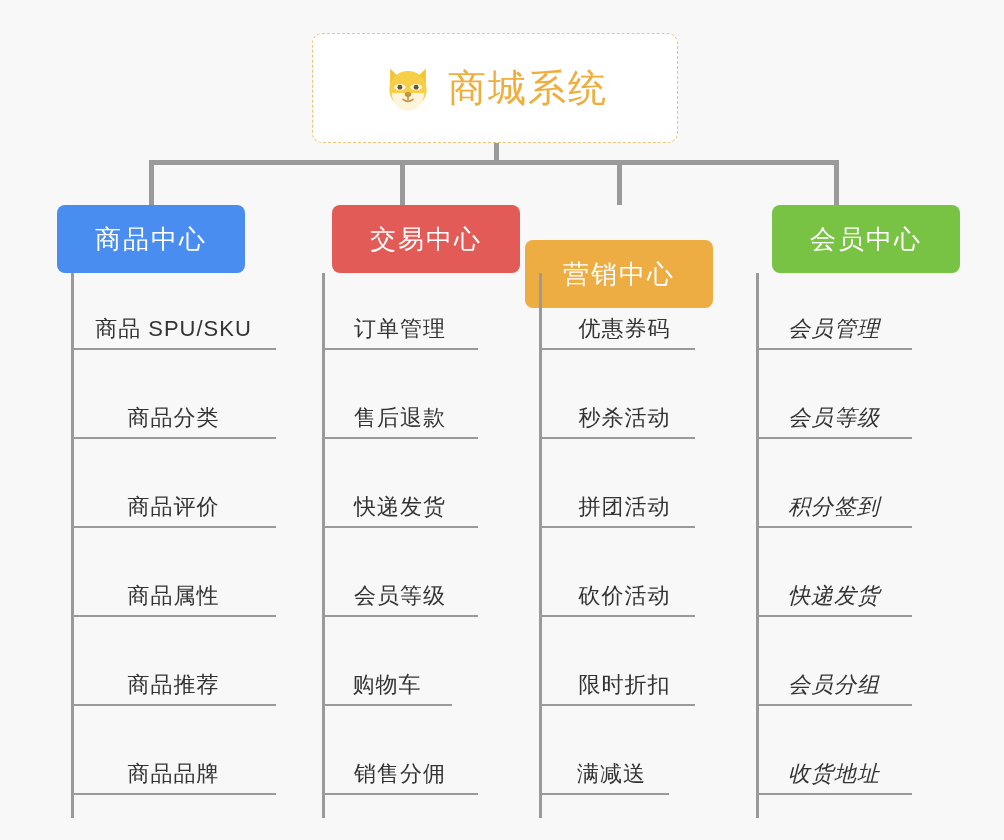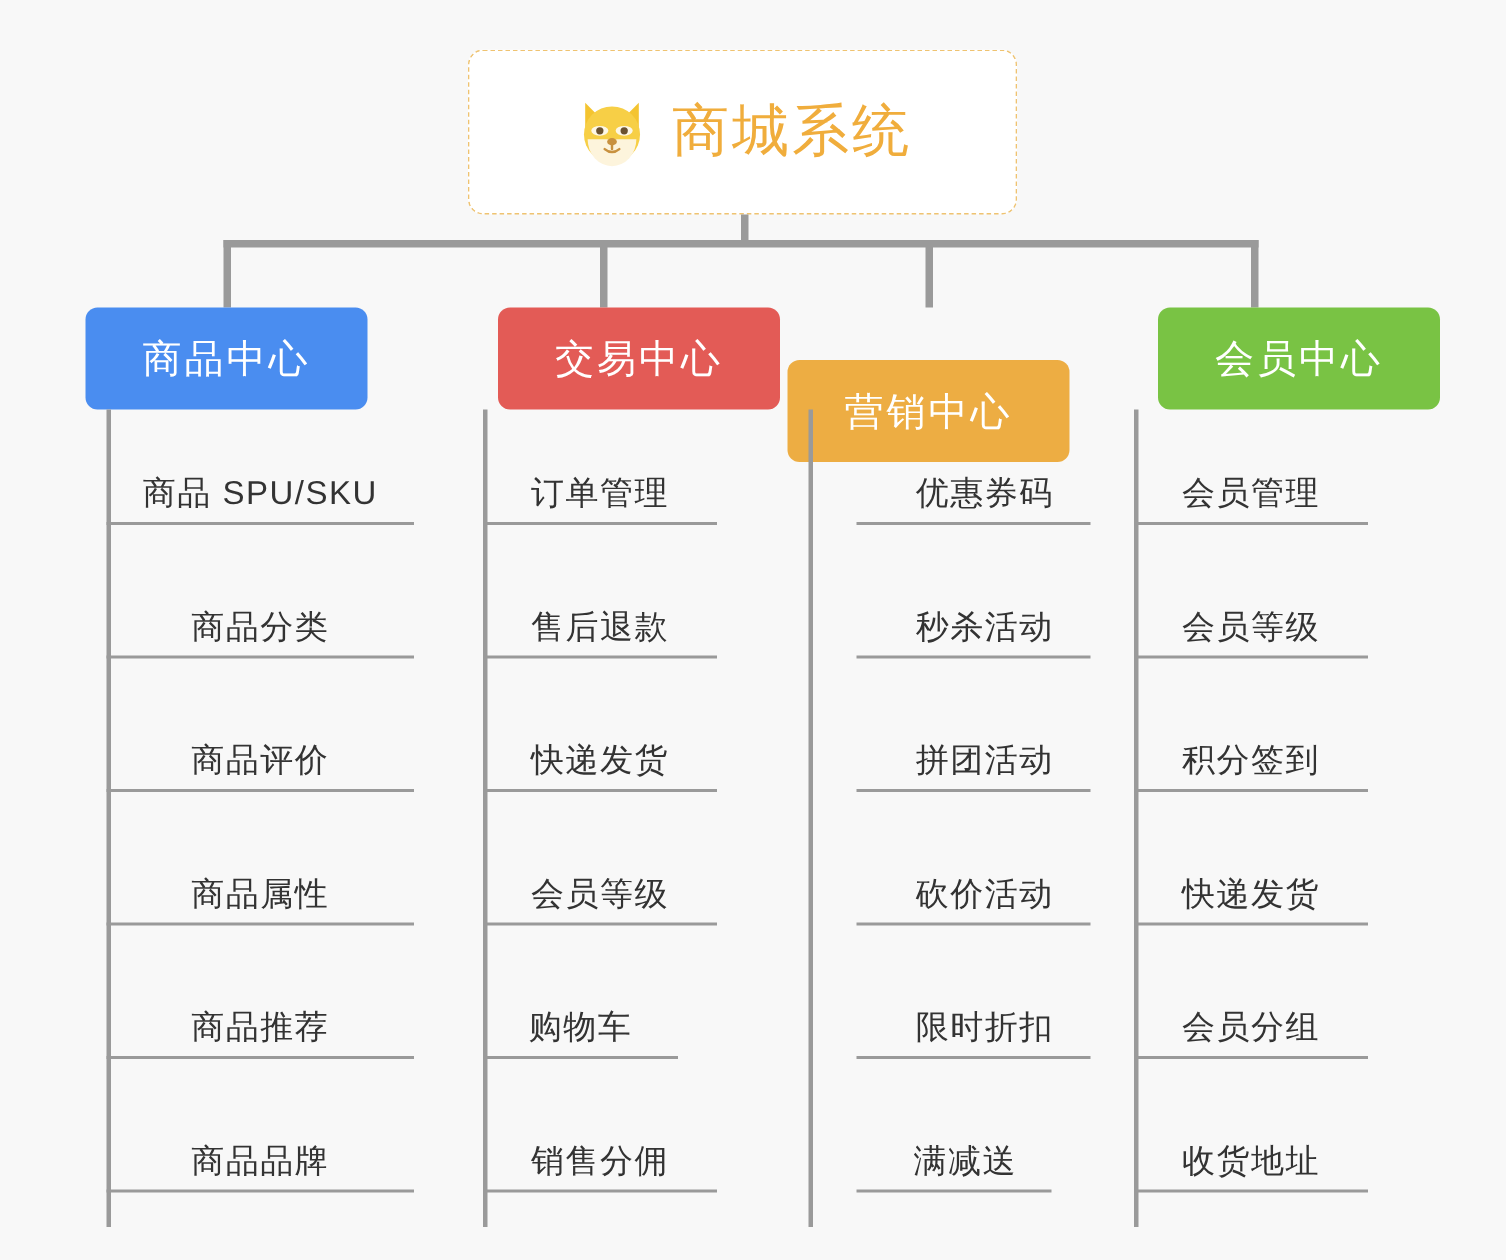--- a/index.html
+++ b/index.html
@@ -92,22 +92,22 @@
     align-items: flex-end;
     justify-content: center;
     padding-bottom: 4px;
     font-size: 22px;
     color: #333333;
     letter-spacing: 1px;
     white-space: nowrap;
   }
   .col-0 .leaf { left: 71px; width: 205px; }
   .col-1 .leaf { left: 322px; width: 156px; }
-  .col-2 .leaf { left: 571px; width: 156px; padding-left: 15px; }
-  .col-3 .leaf { left: 756px; width: 156px; }
+  .col-2 .leaf { left: 539px; width: 156px; padding-left: 15px; }
+  .col-3 .leaf { left: 756px; width: 156px; font-style: italic; }
 
   .leaf.r0 { top: 262px; }
   .leaf.r1 { top: 351px; }
   .leaf.r2 { top: 440px; }
   .leaf.r3 { top: 529px; }
   .leaf.r4 { top: 618px; }
   .leaf.r5 { top: 707px; }
 
   
   .col-1 .leaf.r4 { width: 130px; }

